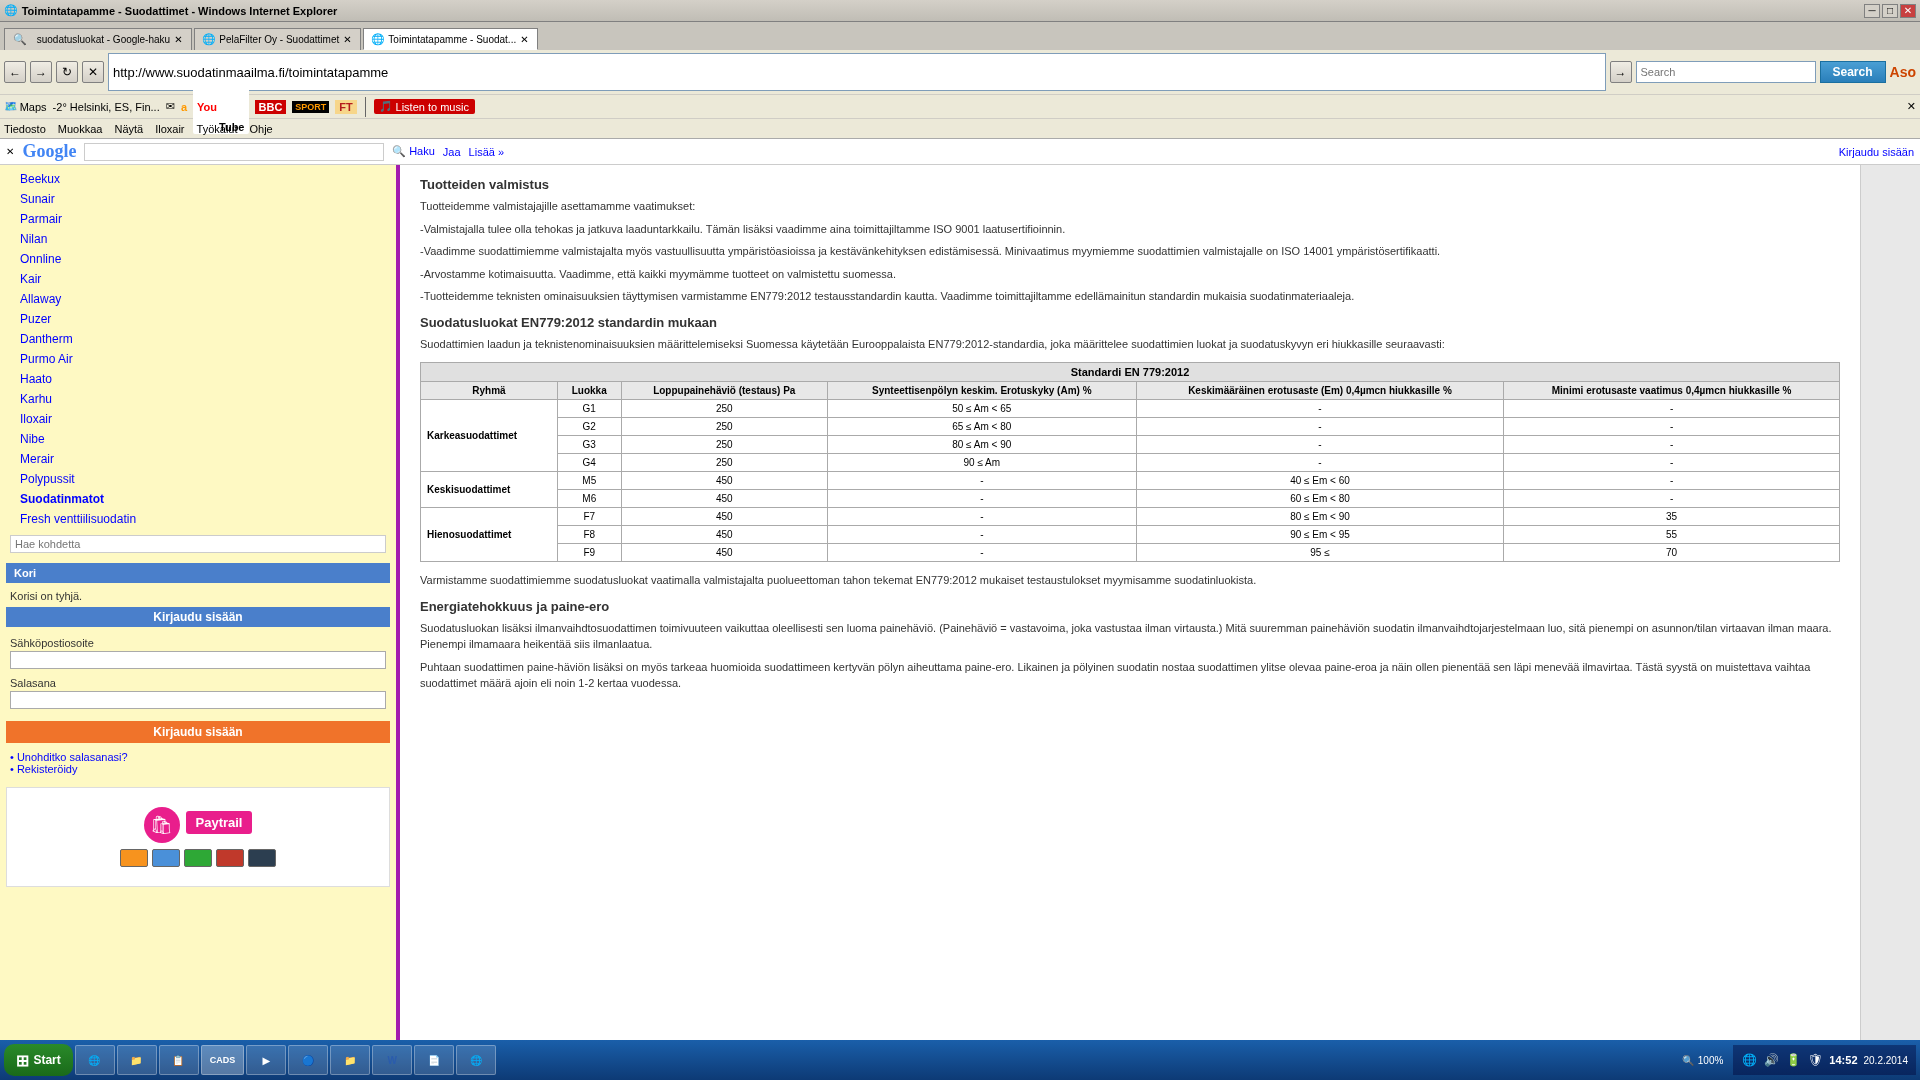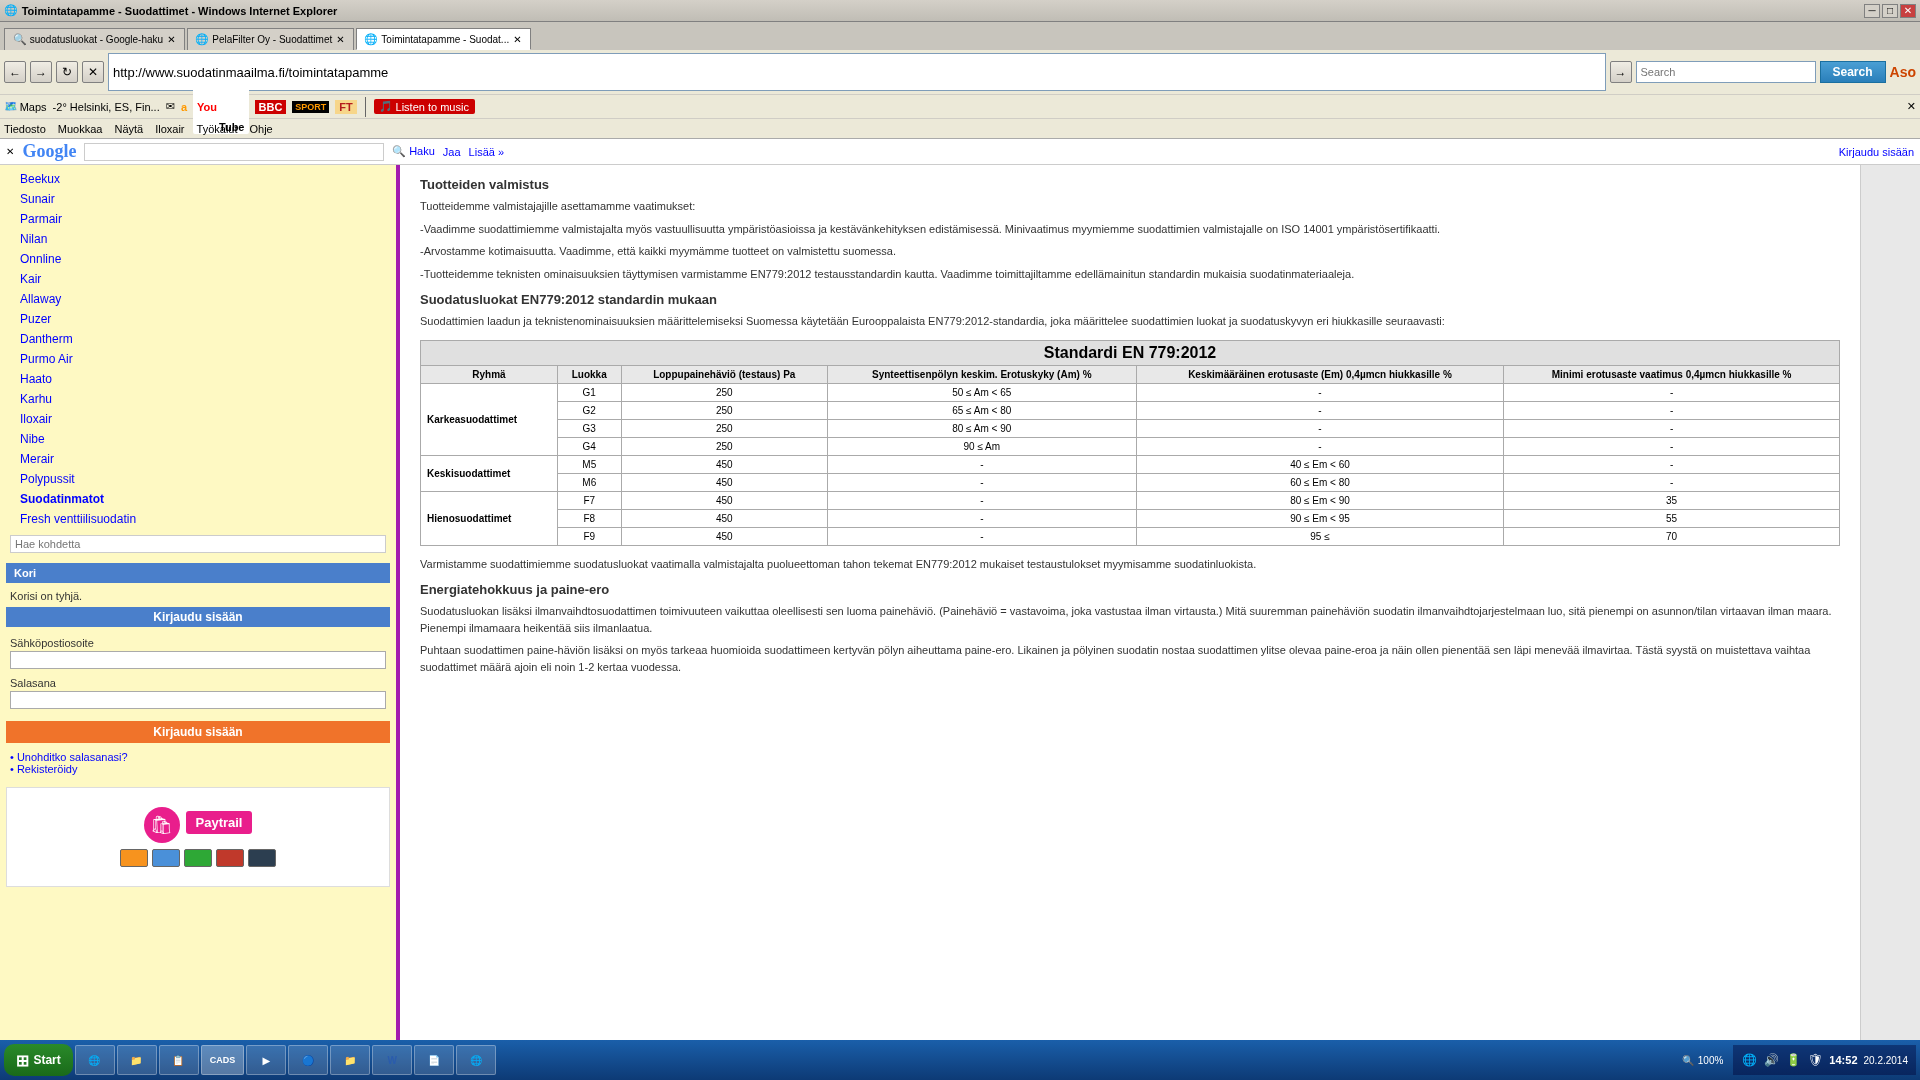--- a/index.html
+++ b/index.html
@@ -249,21 +249,21 @@
     }
     .standards-table th, .standards-table td {
       border: 1px solid #aaa;
       padding: 3px 6px;
       text-align: center;
     }
     .standards-table .table-header-main {
       background: #e0e0e0;
       text-align: center;
       font-weight: bold;
-      font-size: 16px;
+      font-size: 11px;
     }
     .standards-table .col-header {
       background: #e8e8e8;
       font-weight: bold;
       font-size: 10px;
     }
     .standards-table .category-cell {
       font-weight: bold;
       text-align: left;
       vertical-align: middle;
@@ -329,21 +329,21 @@
     <div class="title-btn">□</div>
     <div class="title-btn" style="background:#c84040;color:white;">✕</div>
   </div>
 </div>
 
 <div class="browser-chrome">
 
   <div class="tabs-bar">
     <div class="tab">
       <span>🔍</span>
-      <span style="font-size:10px;margin-left:3px;">suodatusluokat - Google-haku</span>
+      <span style="font-size:10px;margin-left:10px;">suodatusluokat - Google-haku</span>
       <span class="tab-close">✕</span>
     </div>
     <div class="tab">
       <span>🌐</span>
       <span style="font-size:10px;margin-left:3px;">PelaFilter Oy - Suodattimet</span>
       <span class="tab-close">✕</span>
     </div>
     <div class="tab active">
       <span>🌐</span>
       <span style="font-size:10px;margin-left:3px;">Toimintatapamme - Suodat...</span>
@@ -467,20 +467,21 @@
         <div class="paytrail-icon" style="background:#2c3e50;"></div>
       </div>
     </div>
 
   </div>
 
   <div class="content">
 
     <h2 class="section-title">Tuotteiden valmistus</h2>
     <p class="content-text">Tuotteidemme valmistajajille asettamamme vaatimukset:</p>
+    <p class="content-text">-Valmistajalla tulee olla tehokas ja jatkuva laaduntarkkailu. Tämän lisäksi vaadimme aina toimittajiltamme ISO 9001 laatusertifioinnin.</p>
     <p class="content-text">-Vaadimme suodattimiemme valmistajalta myös vastuullisuutta ympäristöasioissa ja kestävänkehityksen edistämisessä. Minivaatimus myymiemme suodattimien valmistajalle on  ISO 14001 ympäristösertifikaatti.</p>
     <p class="content-text">-Arvostamme kotimaisuutta. Vaadimme, että kaikki myymämme tuotteet on valmistettu suomessa.</p>
     <p class="content-text">-Tuotteidemme teknisten ominaisuuksien täyttymisen varmistamme EN779:2012 testausstandardin kautta. Vaadimme toimittajiltamme edellämainitun standardin mukaisia suodatinmateriaaleja.</p>
 
     <h2 class="section-title" style="margin-top:10px;">Suodatusluokat EN779:2012 standardin mukaan</h2>
     <p class="content-text">Suodattimien laadun ja teknistenominaisuuksien määrittelemiseksi Suomessa käytetään Eurooppalaista EN779:2012-standardia, joka  määrittelee suodattimien luokat ja suodatuskyvyn eri hiukkasille seuraavasti:</p>
 
     <table class="standards-table">
       <thead>
         <tr>

